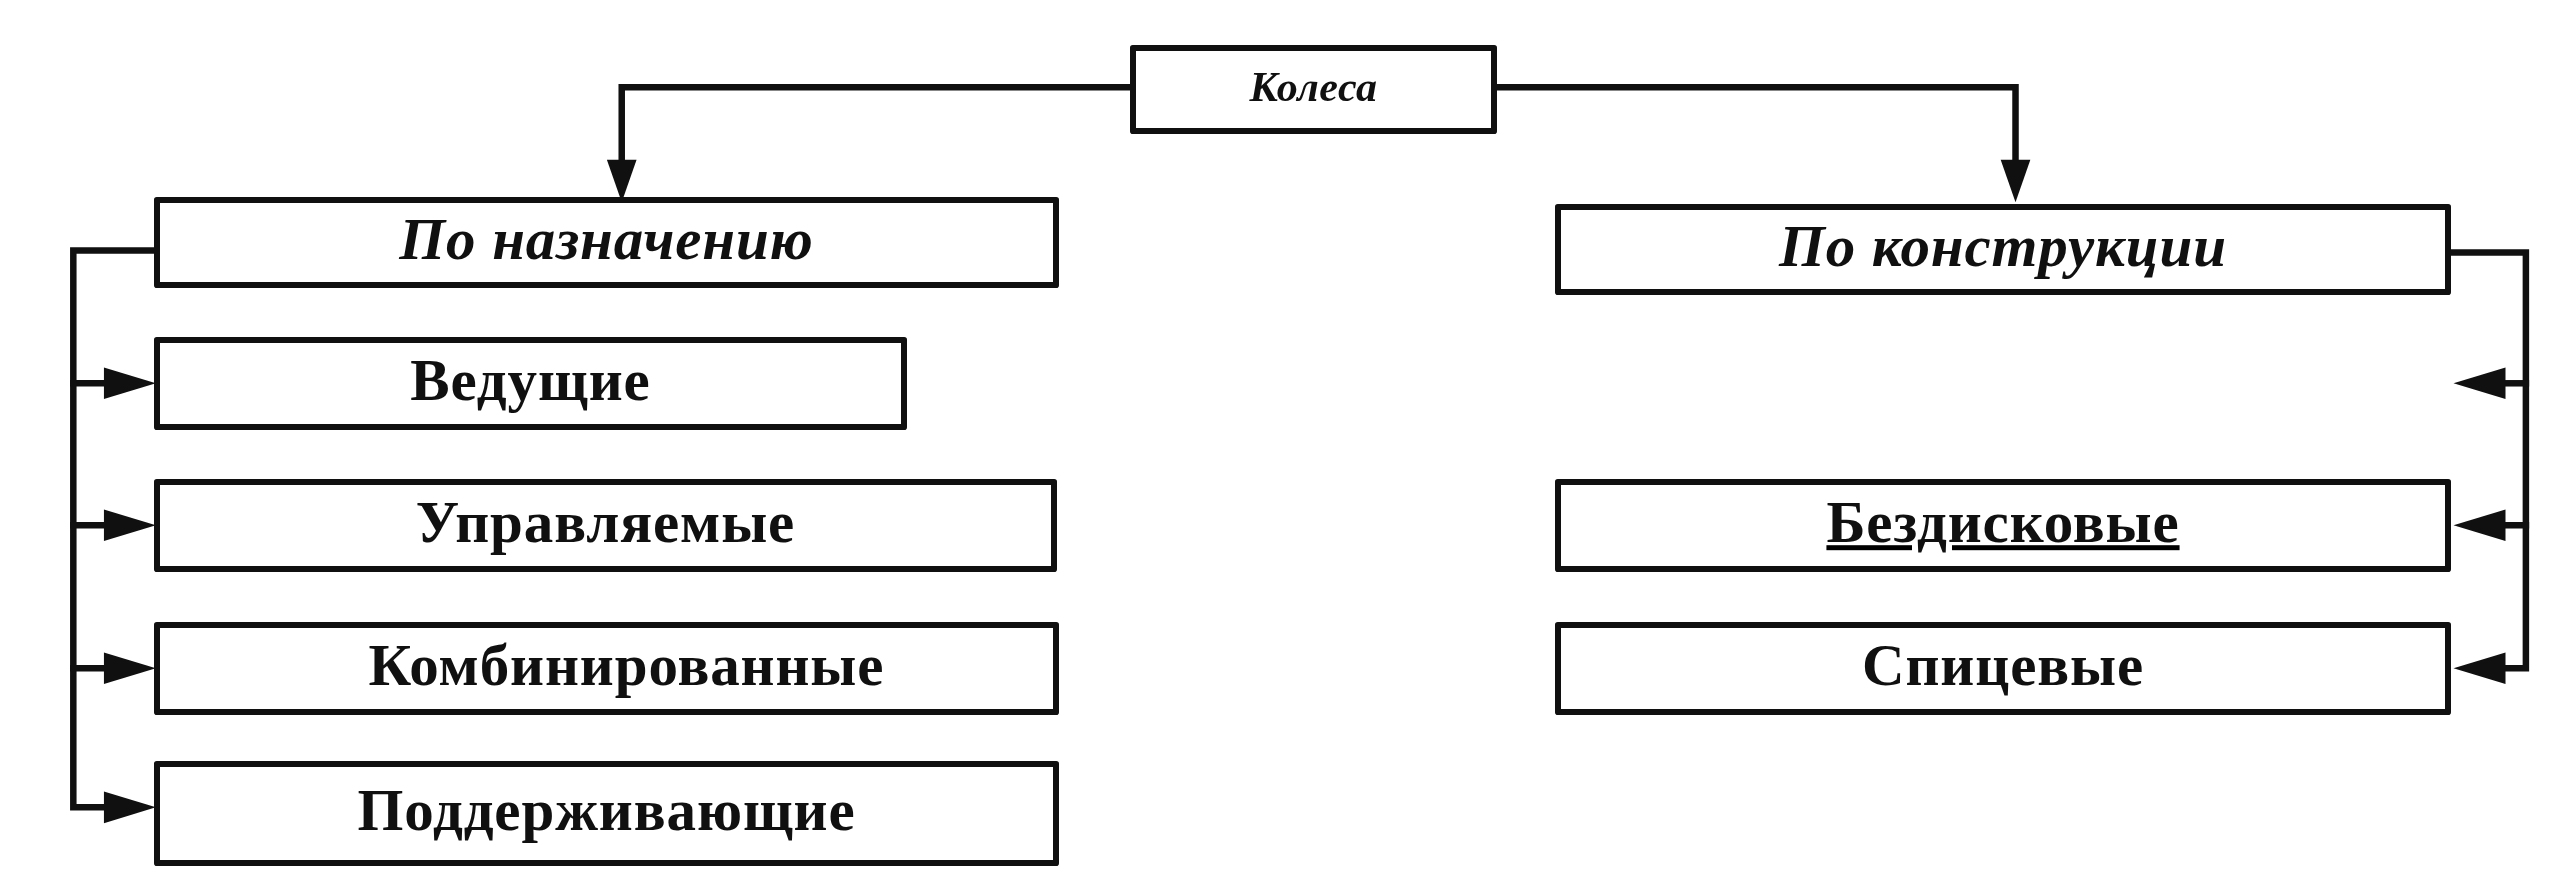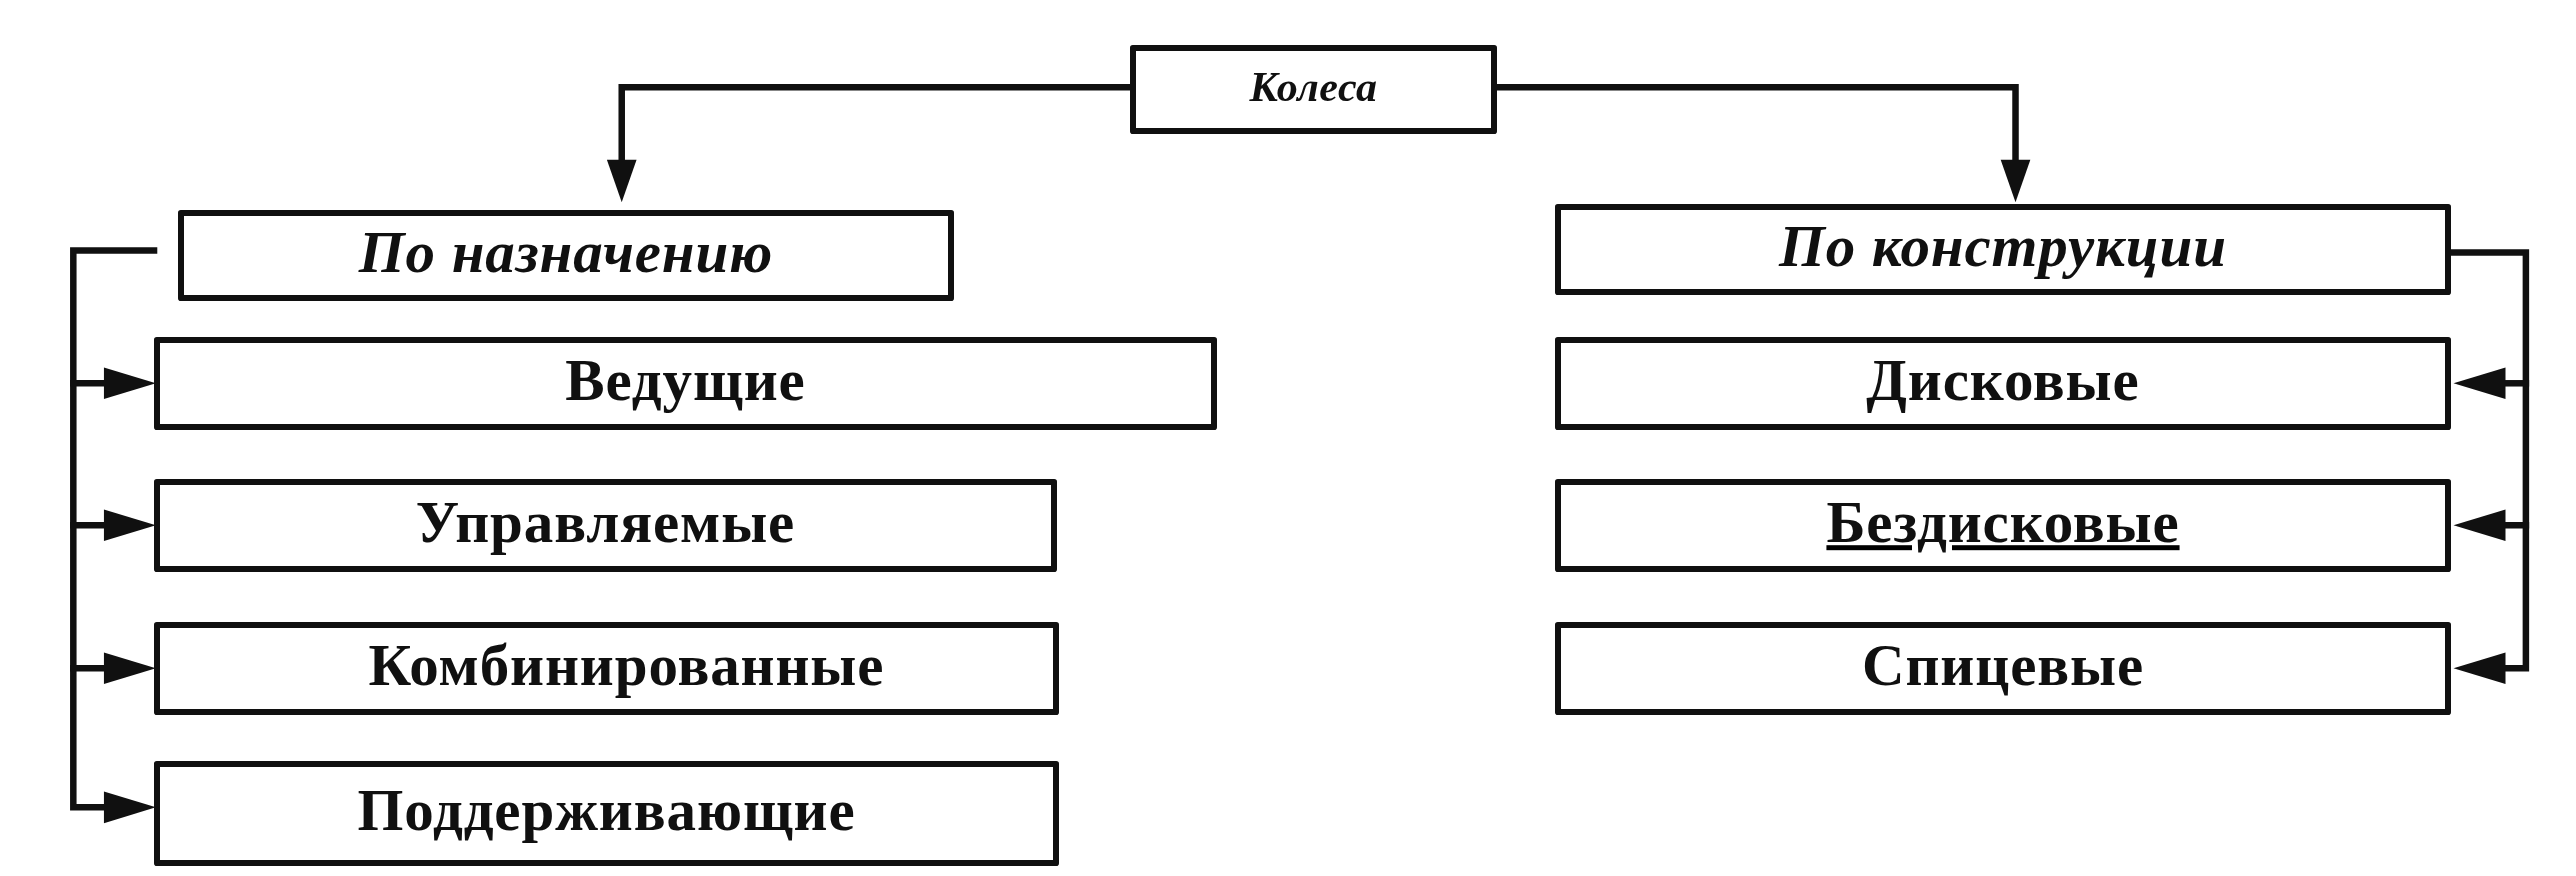--- a/index.html
+++ b/index.html
@@ -50,23 +50,23 @@
   .node.hdr .lbl{
     font-style:italic;
   }
   .node.root .lbl{
     font-size:42px;
     letter-spacing:0.5px;
     font-style:italic;
   }
   
   .root        {left:1130px; top:45px;  width:367px; height:89px;}
-  .hdr-left    {left:154px;  top:210px; width:776px; height:91px;margin-left:24px;}
+  .hdr-left    {left:154px;  top:197px; width:905px; height:91px;}
   .hdr-right   {left:1555px; top:204px; width:896px; height:91px;}
-  .l-row1      {left:154px;  top:337px; width:1063px; height:93px;}
+  .l-row1      {left:154px;  top:337px; width:753px; height:93px;}
   .l-row2      {left:154px;  top:479px; width:903px; height:93px;font-family:Liberation Serif, serif;}
   .l-row3      {left:154px;  top:622px; width:905px; height:93px;padding-left:40px;}
   .l-row4      {left:154px;  top:761px; width:905px; height:105px;}
   .r-row1      {left:1555px; top:337px; width:896px; height:93px;}
   .r-row2      {left:1555px; top:479px; width:896px; height:93px;text-decoration:underline;}
   .r-row3      {left:1555px; top:622px; width:896px; height:93px;text-align:right;}
 </style>
 </head>
 <body>
 
@@ -121,23 +121,20 @@
   <div class="node l-row3">
     <span class="lbl">Комбинированные</span>
   </div>
   <div class="node l-row4">
     <span class="lbl">Поддерживающие</span>
   </div>
 
   <div class="node hdr hdr-right">
     <span class="lbl">По конструкции</span>
   </div>
-  <div class="node r-row1">
-    <span class="lbl">Дисковые</span>
-  </div>
   <div class="node r-row2">
     <span class="lbl">Бездисковые</span>
   </div>
   <div class="node r-row3">
     <span class="lbl">Спицевые</span>
   </div>
 
 </div>
 
 

